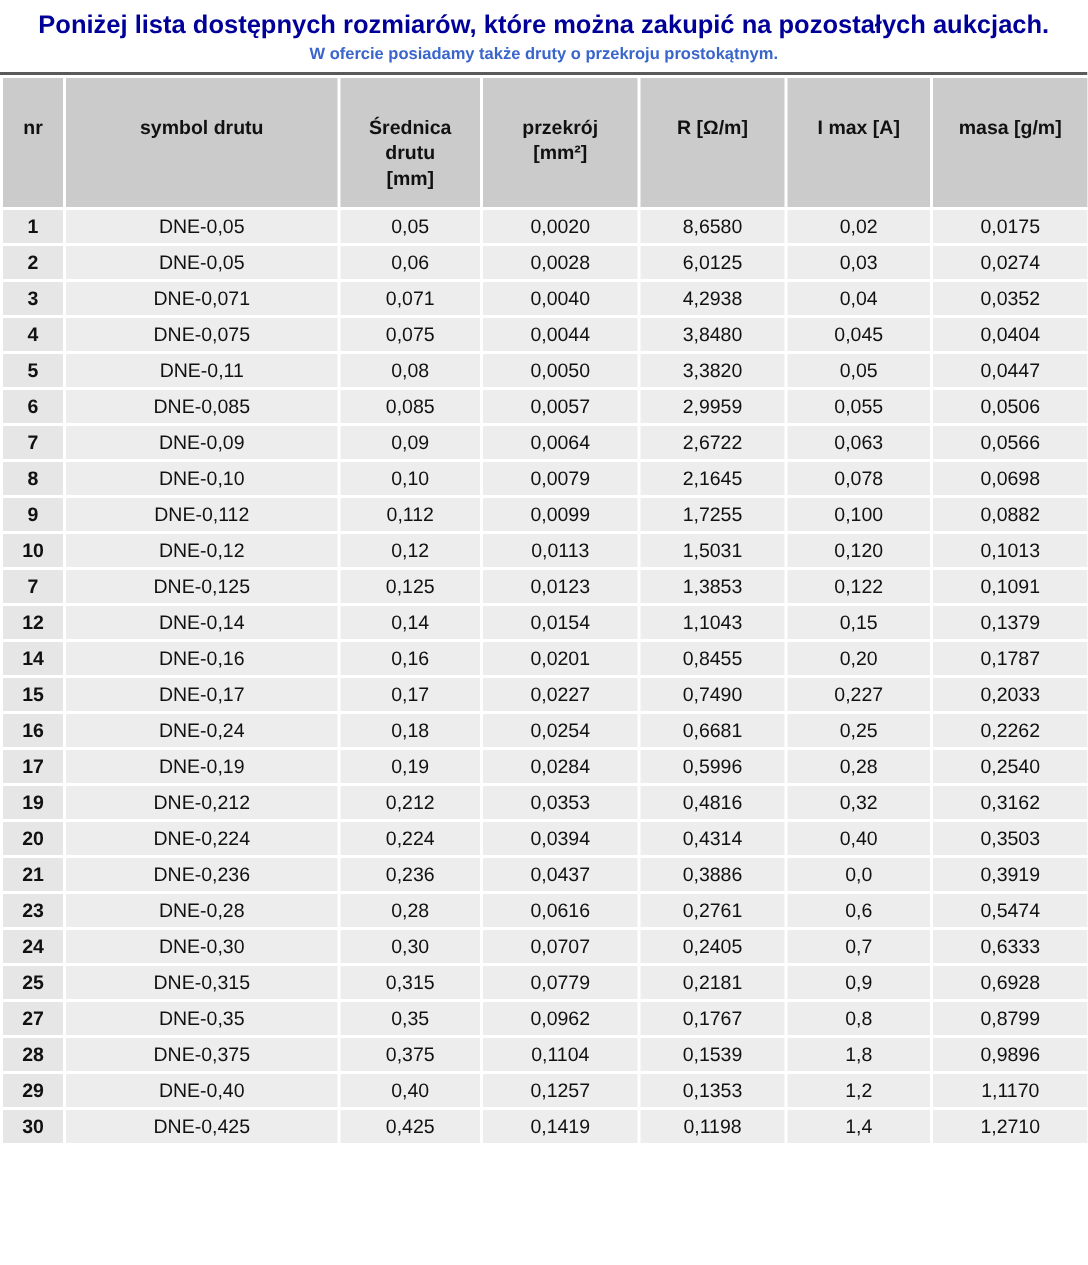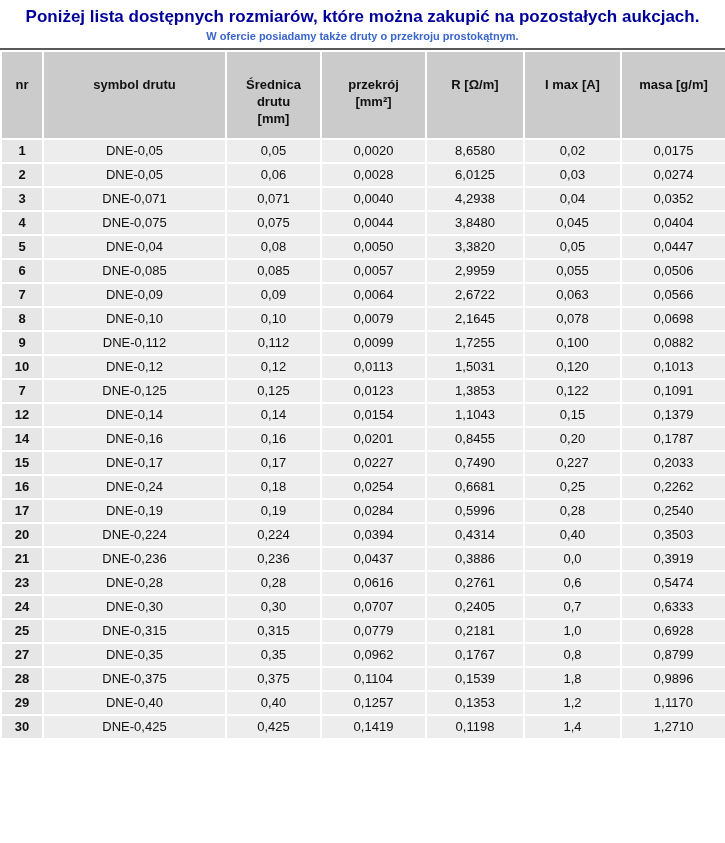--- a/index.html
+++ b/index.html
@@ -124,21 +124,21 @@
           <td>4</td>
           <td>DNE-0,075</td>
           <td>0,075</td>
           <td>0,0044</td>
           <td>3,8480</td>
           <td>0,045</td>
           <td>0,0404</td>
         </tr>
         <tr>
           <td>5</td>
-          <td>DNE-0,04</td>
+          <td>DNE-0,11</td>
           <td>0,08</td>
           <td>0,0050</td>
           <td>3,3820</td>
           <td>0,05</td>
           <td>0,0447</td>
         </tr>
         <tr>
           <td>6</td>
           <td>DNE-0,085</td>
           <td>0,085</td>
@@ -231,20 +231,29 @@
         <tr>
           <td>17</td>
           <td>DNE-0,19</td>
           <td>0,19</td>
           <td>0,0284</td>
           <td>0,5996</td>
           <td>0,28</td>
           <td>0,2540</td>
         </tr>
         <tr>
+          <td>19</td>
+          <td>DNE-0,212</td>
+          <td>0,212</td>
+          <td>0,0353</td>
+          <td>0,4816</td>
+          <td>0,32</td>
+          <td>0,3162</td>
+        </tr>
+        <tr>
           <td>20</td>
           <td>DNE-0,224</td>
           <td>0,224</td>
           <td>0,0394</td>
           <td>0,4314</td>
           <td>0,40</td>
           <td>0,3503</td>
         </tr>
         <tr>
           <td>21</td>
@@ -272,21 +281,21 @@
           <td>0,2405</td>
           <td>0,7</td>
           <td>0,6333</td>
         </tr>
         <tr>
           <td>25</td>
           <td>DNE-0,315</td>
           <td>0,315</td>
           <td>0,0779</td>
           <td>0,2181</td>
-          <td>1,0</td>
+          <td>0,9</td>
           <td>0,6928</td>
         </tr>
         <tr>
           <td>27</td>
           <td>DNE-0,35</td>
           <td>0,35</td>
           <td>0,0962</td>
           <td>0,1767</td>
           <td>0,8</td>
           <td>0,8799</td>

